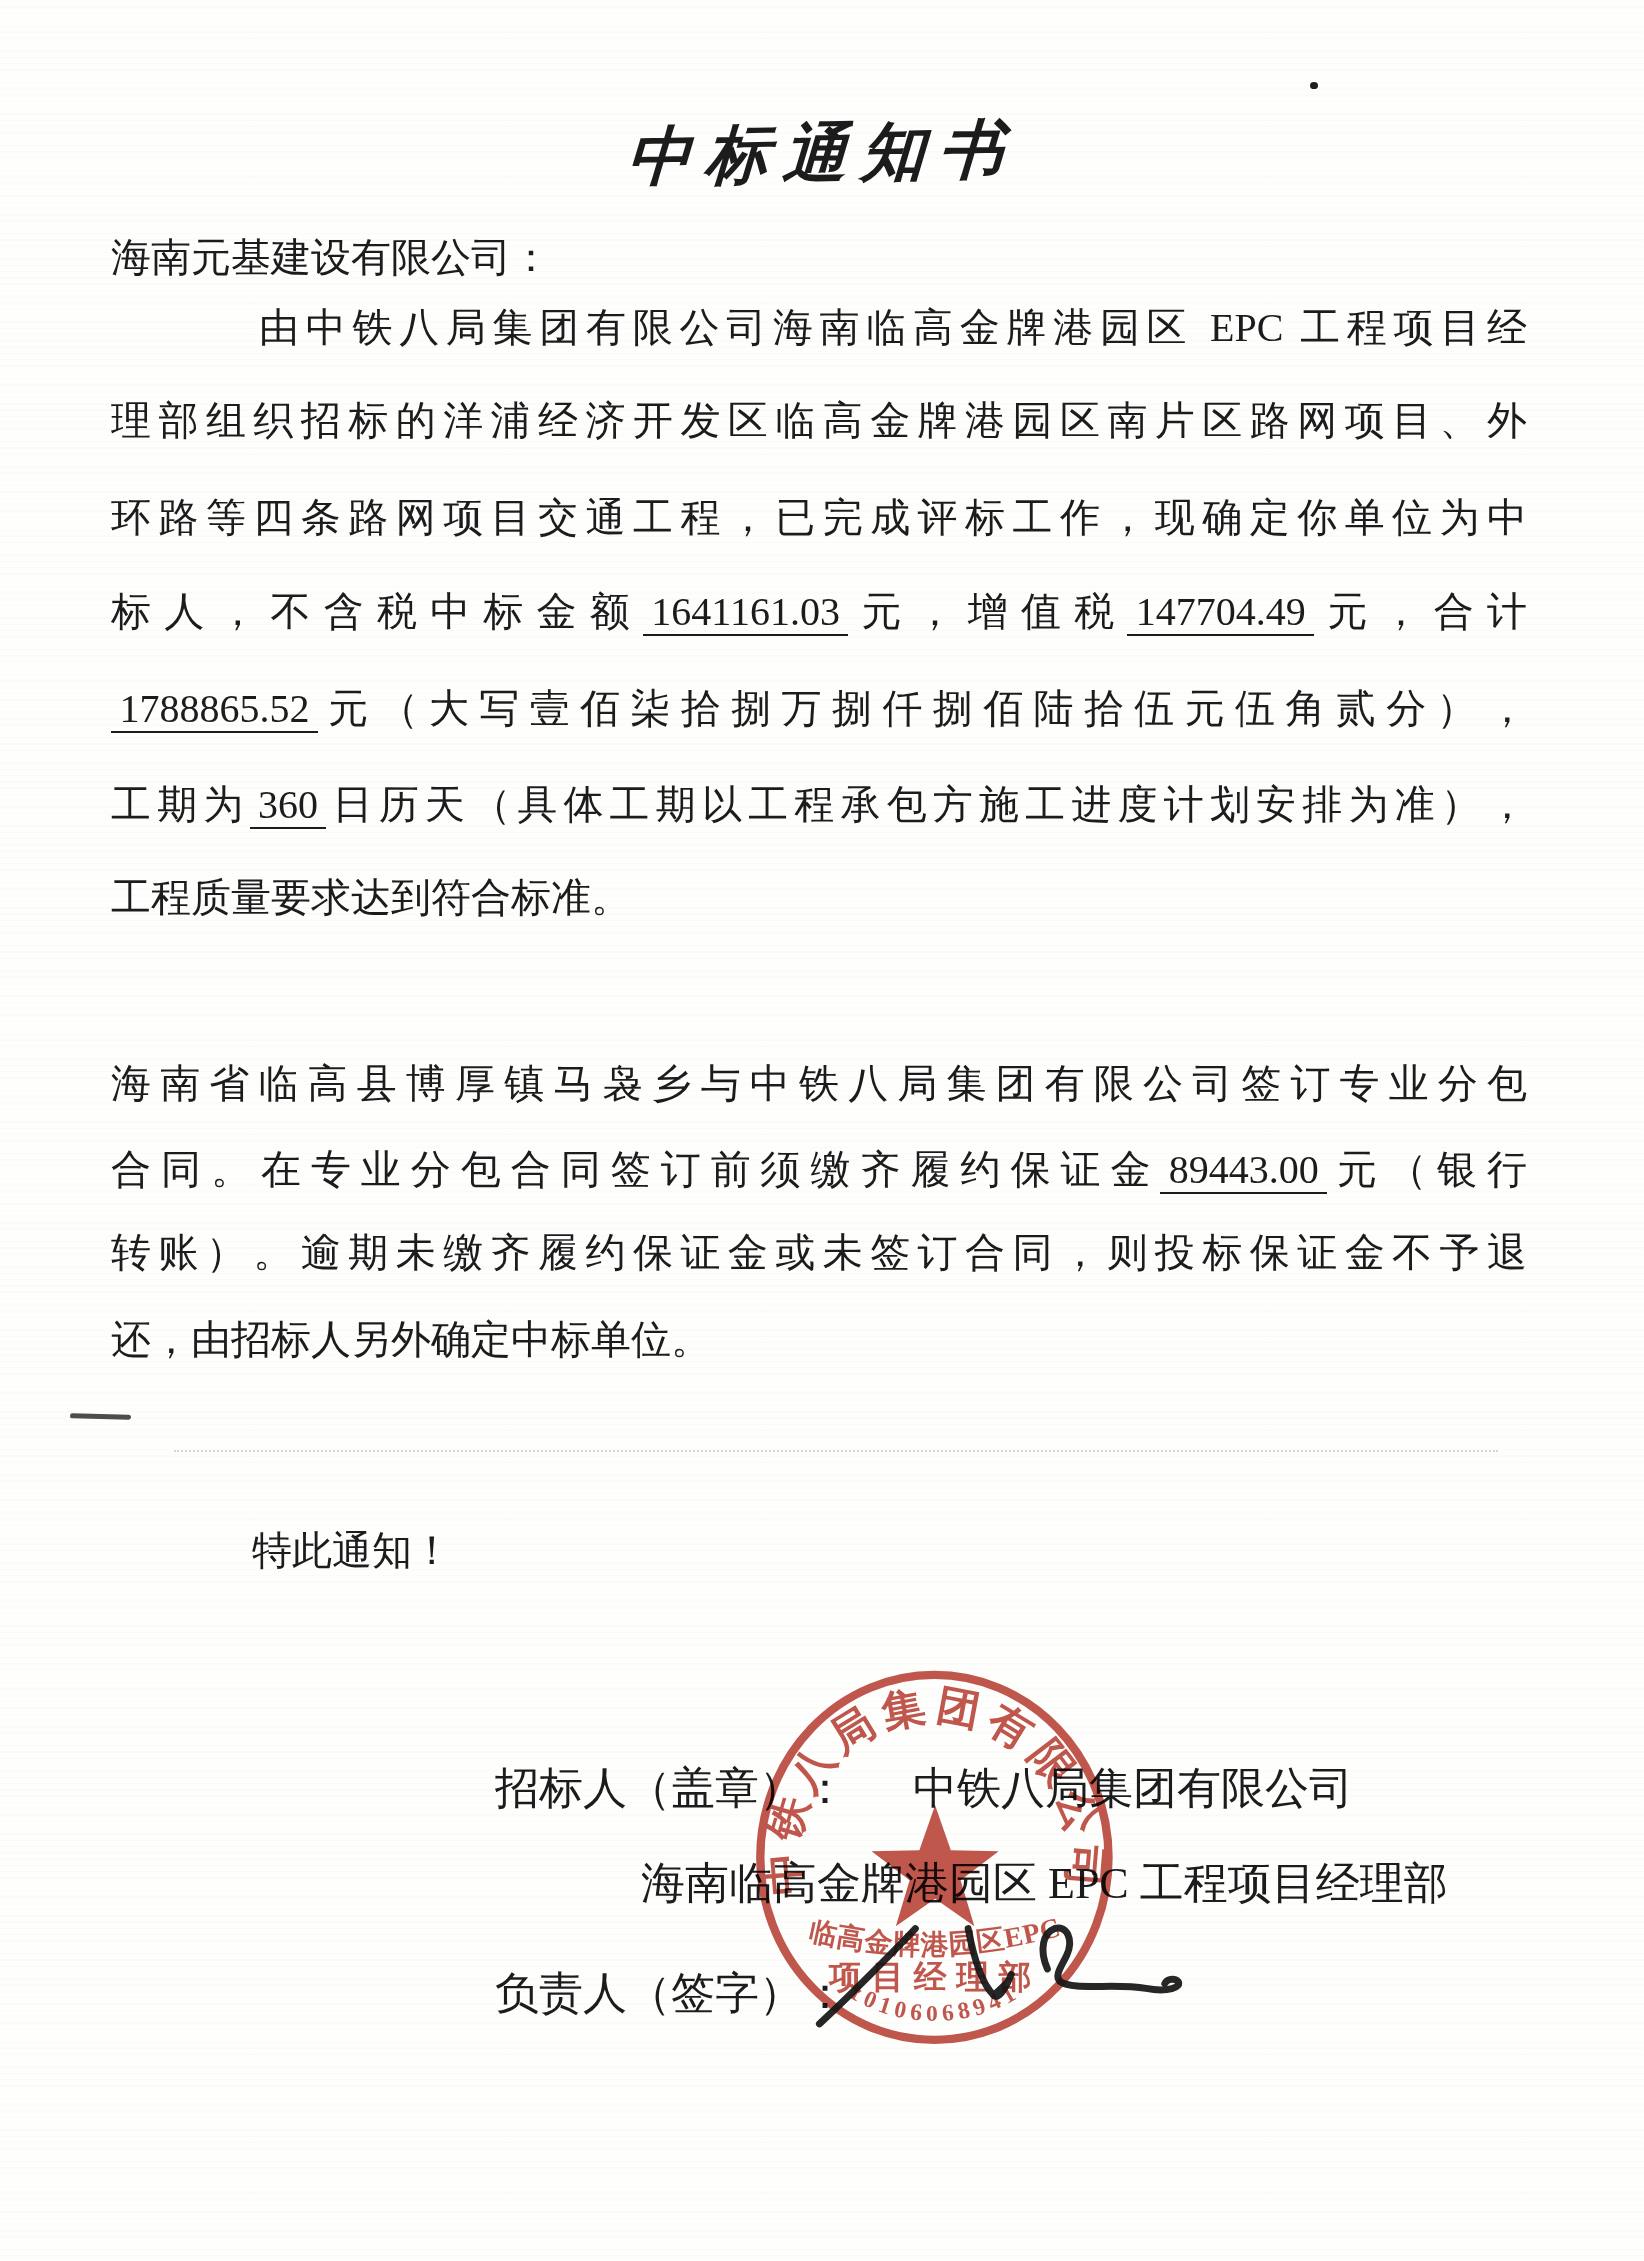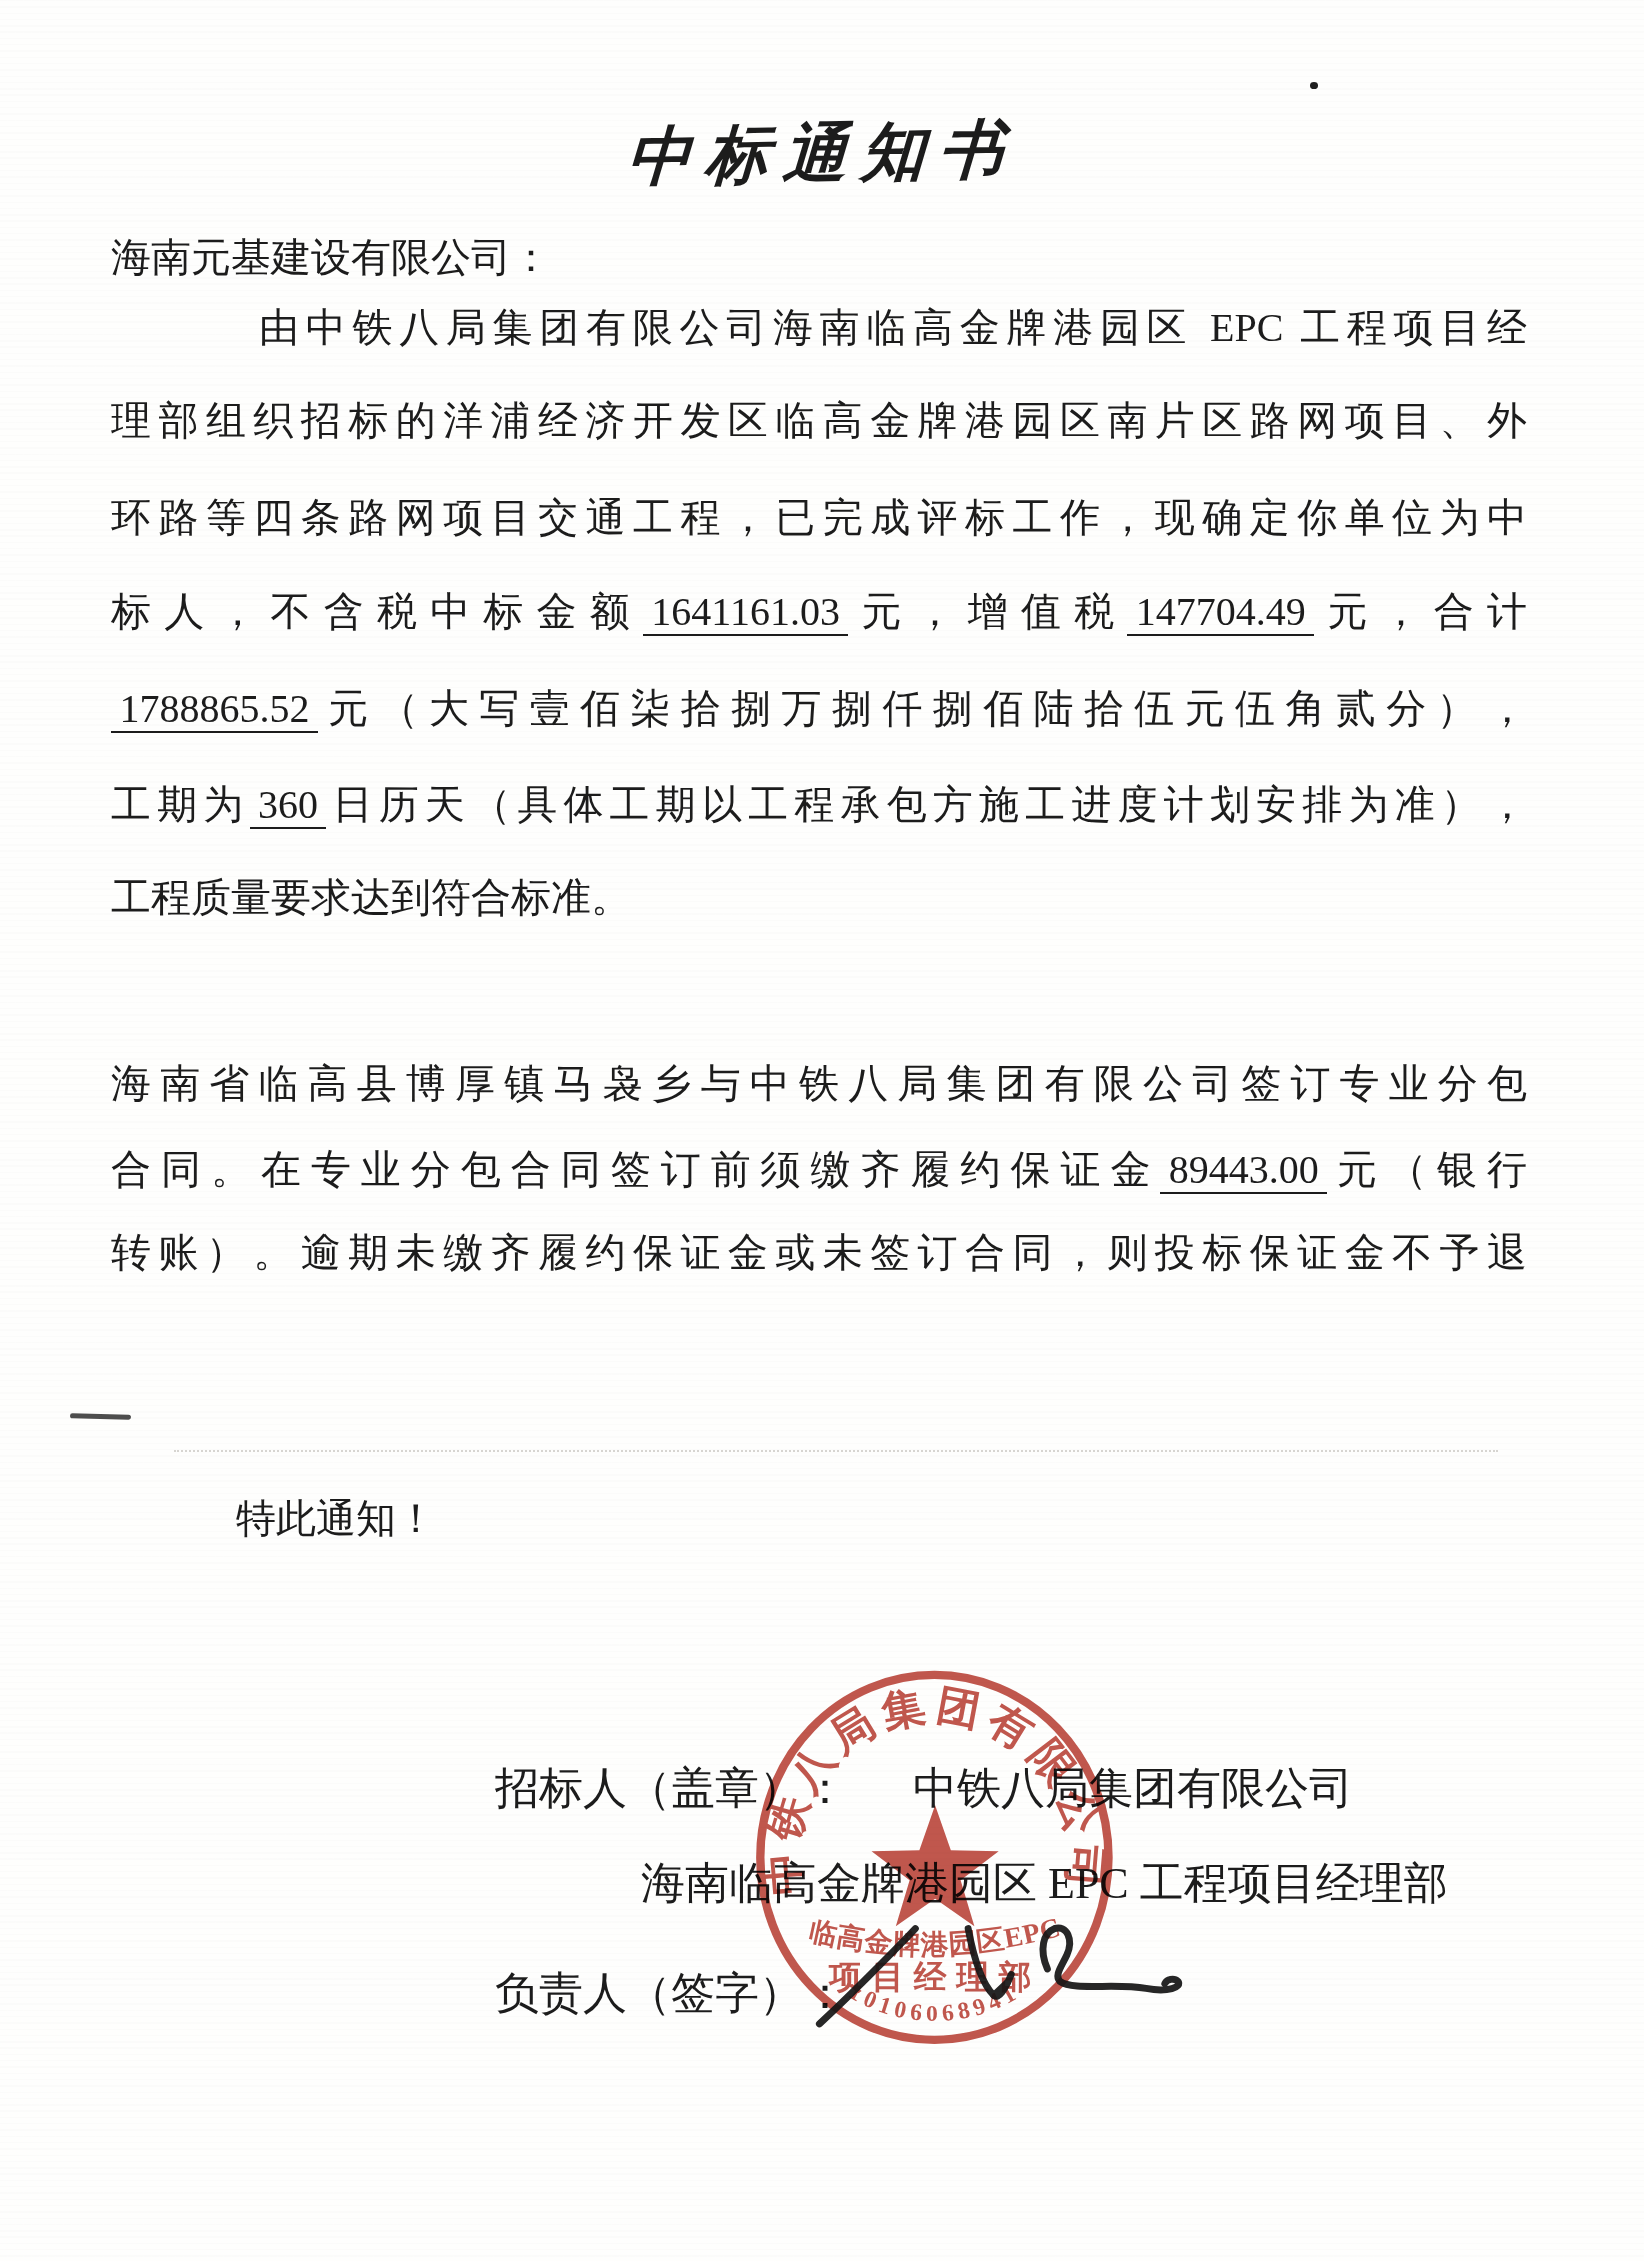--- a/index.html
+++ b/index.html
@@ -21,21 +21,21 @@
     letter-spacing:14px;
     transform:rotate(-1.2deg) skewX(-4deg);
   }
   .bline {
     position:absolute; left:111px; width:1416px;
     font-size:40px; line-height:64px;
     white-space:nowrap;
   }
   .just { text-align:justify; text-align-last:justify; white-space:normal; }
   .u { border-bottom:2.8px solid #1c1c1c; padding:0 8.4px; }
-  .closing { left:236px; width:1254px; }
+  .closing { left:252px; width:1254px;margin-top:32px; }
   .sigline { position:absolute; left:495px; font-size:44px; line-height:64px; white-space:nowrap; z-index:2; }
   .sig-gap { display:inline-block; width:66px; }
   .stamp {
     position:absolute; left:738px; top:1661px; width:397px; height:390px;
     mix-blend-mode:multiply; opacity:.85; z-index:3;
   }
   .sig-ink { position:absolute; left:759px; top:1905px; width:460px; height:139px; z-index:5; }
   .dot {
     position:absolute; left:1310px; top:82px; width:8.4px; height:7px;
     background:#1f1f1f; border-radius:50%;
@@ -77,20 +77,21 @@
 
   <div class="bline" style="top:866px"><span>工程质量要求达到符合标准。</span></div>
 
 
   <div class="bline just" style="top:1052px"><span>海南省临高县博厚镇马袅乡与中铁八局集团有限公司签订专业分包</span></div>
 
   <div class="bline just" style="top:1138px"><span>合同。在专业分包合同签订前须缴齐履约保证金</span><span class="u">89443.00</span><span>元（银行</span></div>
 
   <div class="bline just" style="top:1221px"><span>转账）。逾期未缴齐履约保证金或未签订合同，则投标保证金不予退</span></div>
 
+  <div class="bline" style="top:1308px"><span>还，由招标人另外确定中标单位。</span></div>
 
   <div class="bline closing" style="top:1487px"><span>特此通知！</span></div>
 
   <div class="sigline" style="top:1852px;left:641px"><span>海南临高金牌港园区 EPC 工程项目经理部</span></div>
 
   <div class="sigline" style="top:1757px"><span>招标人（盖章）：</span><span class="sig-gap"></span><span>中铁八局集团有限公司</span></div>
 
   <div class="sigline" style="top:1962px"><span>负责人（签字）：</span></div>
 
 

